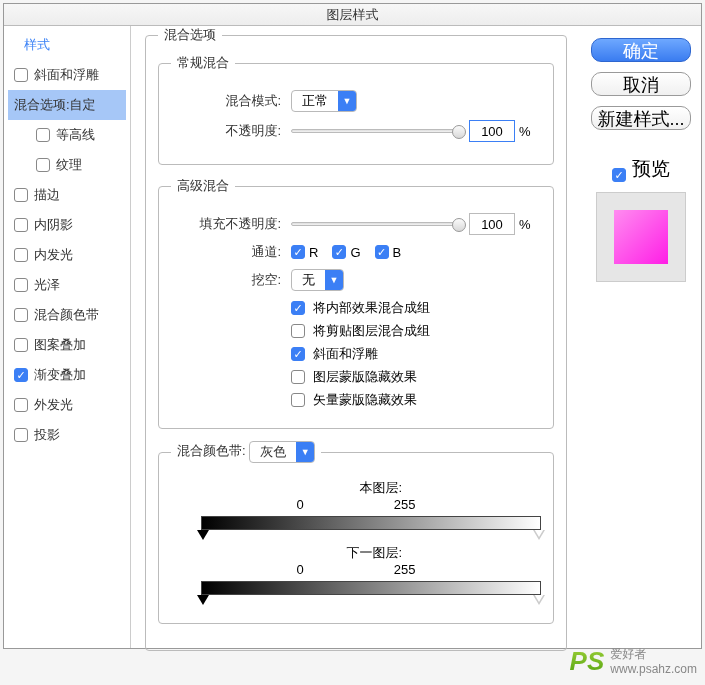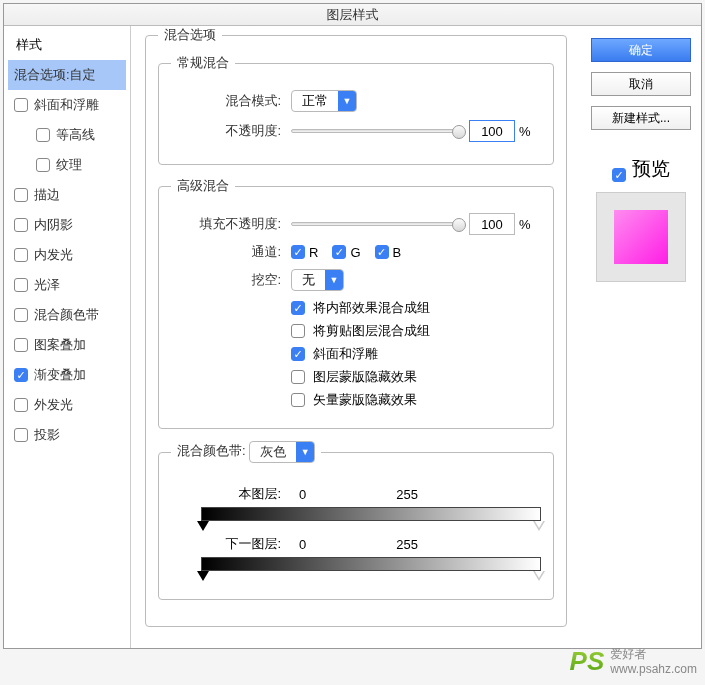--- a/index.html
+++ b/index.html
@@ -1,21 +1,21 @@
 <!DOCTYPE html>
 <html><head>
 <meta charset="utf-8">
 <style>
 * { box-sizing: border-box; margin: 0; padding: 0; font-family: "Helvetica Neue", Arial, sans-serif; }
 body { background: #f5f5f5; width: 705px; height: 685px; position: relative; overflow: hidden; }
 .window { background: #fff; border: 1px solid #999; position: absolute; left: 3px; top: 3px; width: 699px; height: 646px; }
 .titlebar { background: linear-gradient(#f7f7f7,#ededed); height: 22px; border-bottom: 1px solid #bbb; text-align: center; font-size: 13px; line-height: 22px; color: #333; }
 .content { display: flex; height: calc(100% - 22px); }
 .sidebar { width: 132px; border-right: 1px solid #ccc; padding: 4px; }
-.side-head { font-size: 13px; padding: 6px 8px; color: #000000; }
+.side-head { font-size: 13px; padding: 6px 8px; color: #3b82f6; margin-left: 8px; }
 .side-item { display: flex; align-items: center; padding: 6px 6px; font-size: 13px; color: #333; cursor: default; }
 .side-item.sel { background: #a6c7f7; }
 .side-item.indent { padding-left: 28px; }
 .cb { width: 14px; height: 14px; border: 1px solid #888; border-radius: 3px; background: #fff; margin-right: 6px; display: inline-flex; align-items: center; justify-content: center; }
 .cb.checked { background: #3b7ff5; border-color: #3b7ff5; }
 .cb.checked::after { content: "✓"; color: #fff; font-size: 11px; line-height: 1; }
 .main { flex: 1; padding: 0 14px; position: relative; }
 fieldset { border: 1px solid #bbb; border-radius: 4px; margin-bottom: 12px; padding: 10px 12px 14px; }
 legend { font-size: 13px; padding: 0 6px; color: #333; }
 .row { display: flex; align-items: center; margin: 8px 0; }
@@ -26,56 +26,56 @@
 .slider { height: 4px; background: linear-gradient(#ddd,#f3f3f3); border: 1px solid #bbb; border-radius: 3px; position: relative; width: 170px; margin-right: 8px; }
 .slider .thumb { position: absolute; right: -6px; top: -5px; width: 14px; height: 14px; background: linear-gradient(#fbfbfb,#d8d8d8); border: 1px solid #999; border-radius: 50%; }
 .numbox { width: 46px; height: 22px; border: 1px solid #3b7ff5; background: #fff; font-size: 13px; text-align: center; margin-right: 4px; }
 .numbox.plain { border-color: #bbb; }
 .pct { font-size: 13px; }
 .chan { display: inline-flex; align-items: center; margin-right: 14px; font-size: 13px; }
 .chan .cb { margin-right: 4px; }
 .optline { display: flex; align-items: center; font-size: 13px; margin: 5px 0 5px 120px; }
 .optline .cb { margin-right: 8px; }
 .blendif { }
-.bi-row { display: flex; align-items: center; margin: 12px 0 2px; }
+.bi-row { display: flex; align-items: center; margin: 6px 0 2px; flex-direction: column; }
 .bi-label { width: 110px; text-align: right; font-size: 13px; margin-right: 18px; }
 .bi-vals { display: flex; gap: 90px; font-size: 13px; }
 .gradbar { height: 14px; margin: 4px 0 14px 30px; width: 340px; position: relative; border: 1px solid #444; }
 .gradbar.bw { background: linear-gradient(to right,#000,#fff); }
 .gradbar .tri { position: absolute; bottom: -11px; width: 0; height: 0; border-left: 6px solid transparent; border-right: 6px solid transparent; }
 .gradbar .tri.black { border-top: 10px solid #000; left: -5px; }
 .gradbar .tri.white { border-top: 10px solid #ccc; right: -5px; }
 .gradbar .tri.white::after { content:""; position:absolute; left:-6px; top:-10px; border-left:6px solid transparent; border-right:6px solid transparent; border-top:10px solid #fff; transform: scale(0.7); transform-origin: top center;}
 .rightcol { width: 120px; padding: 12px 10px; display: flex; flex-direction: column; align-items: center; }
-.btn { width: 100px; height: 24px; border: 1px solid #9a9a9a; border-radius: 0; background: linear-gradient(#fff,#f0f0f0); font-size: 12px; margin-bottom: 10px; }
+.btn { width: 100px; height: 24px; border: 1px solid #9a9a9a; border-radius: 10px; background: linear-gradient(#fff,#f0f0f0); font-size: 18px; margin-bottom: 10px; }
 .btn.primary { background: linear-gradient(#6ea8ff,#3a7cf0); color: #fff; border-color: #2e66cf; }
 .prev-row { display: flex; align-items: flex-end; font-size: 19px; margin: 16px 0 10px; }
 .prev-row .cb { margin-right: 6px; }
 .preview-box { width: 90px; height: 90px; background: #e6e6e6; border: 1px solid #ccc; display: flex; align-items: center; justify-content: center; }
 .swatch { width: 54px; height: 54px; background: linear-gradient(135deg,#ff8cf0,#ff1ee6); }
 .watermark { position: absolute; right: 8px; bottom: 8px; display: flex; align-items: center; font-size: 12px; color: #888; }
 .watermark .ps { font-weight: bold; font-size: 26px; background: linear-gradient(#9fd13a,#4fa00e); -webkit-background-clip: text; color: transparent; margin-right: 6px; font-style: italic; }
 .watermark .txt { line-height: 1.2; }
 </style>
 </head>
 <body>
 
 <div class="window">
   <div class="titlebar">图层样式</div>
   <div class="content">
 
     <div class="sidebar">
       <div class="side-head">样式</div>
       <div id="side-list">
+          <div class="side-item">
+            <span class="cb"></span>
+            <span>斜面和浮雕</span>
+          </div>
           <div class="side-item sel">
             <span>混合选项:自定</span>
-          </div>
-          <div class="side-item">
-            <span class="cb"></span>
-            <span>斜面和浮雕</span>
           </div>
           <div class="side-item indent">
             <span class="cb"></span>
             <span>等高线</span>
           </div>
           <div class="side-item indent">
             <span class="cb"></span>
             <span>纹理</span>
           </div>
           <div class="side-item">

